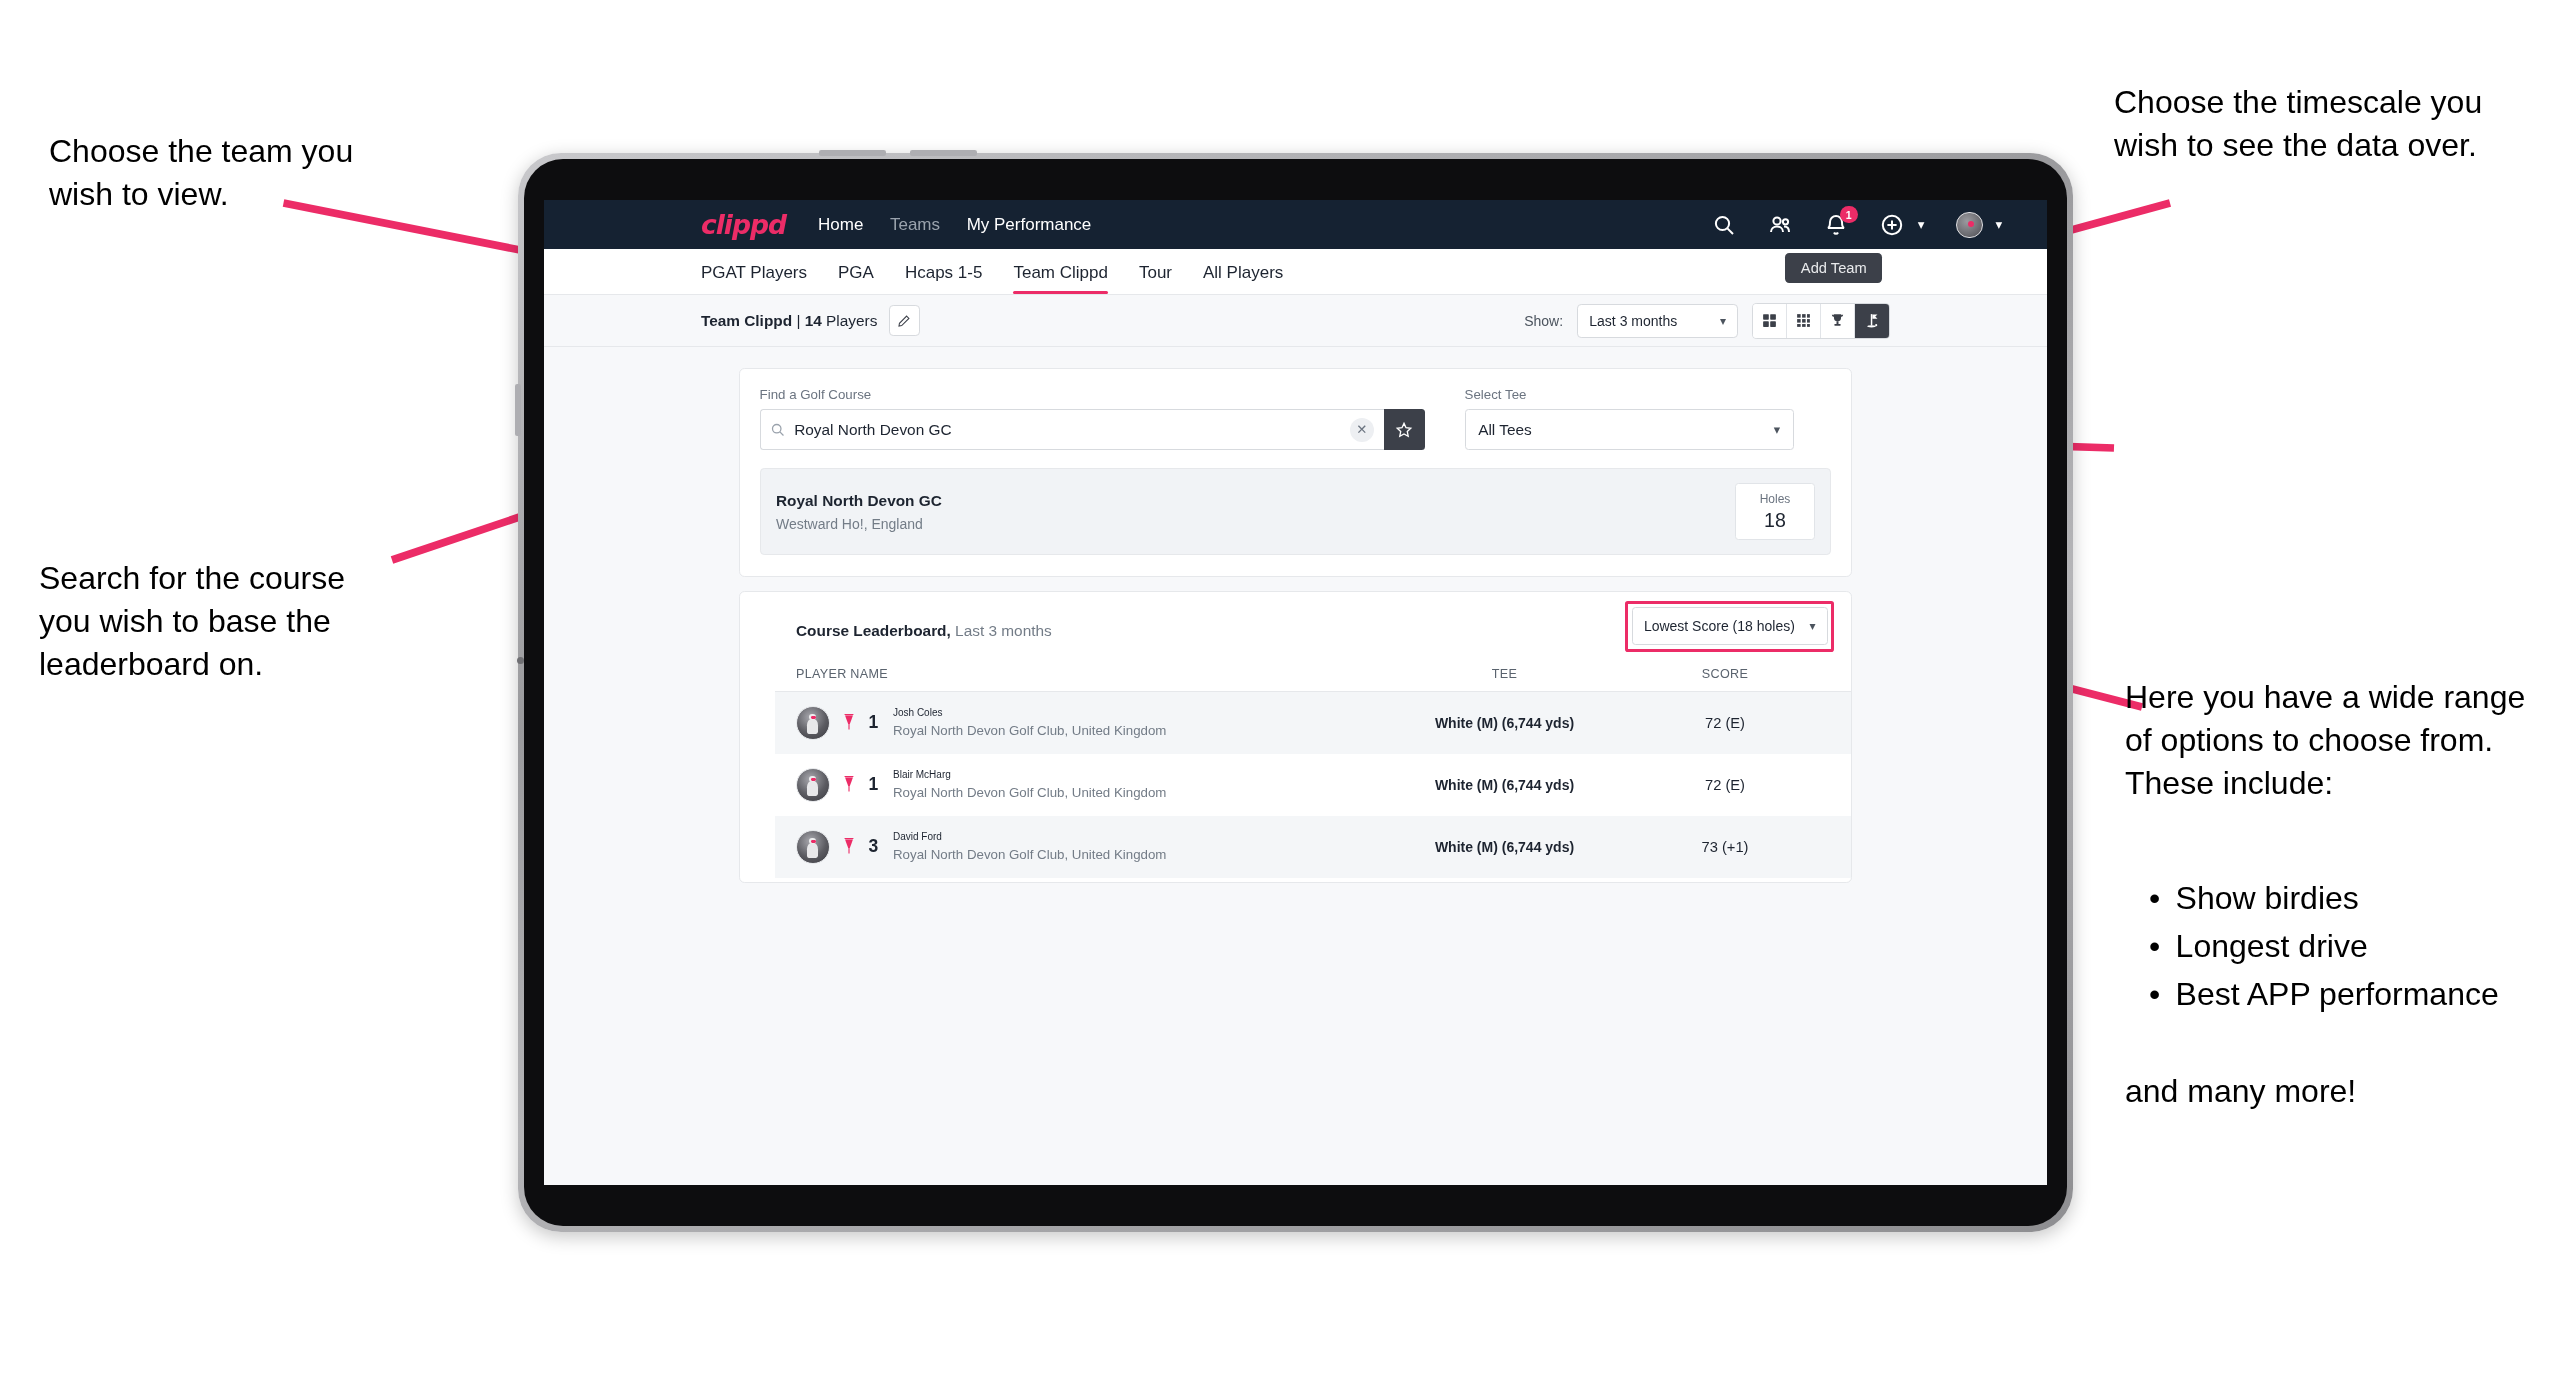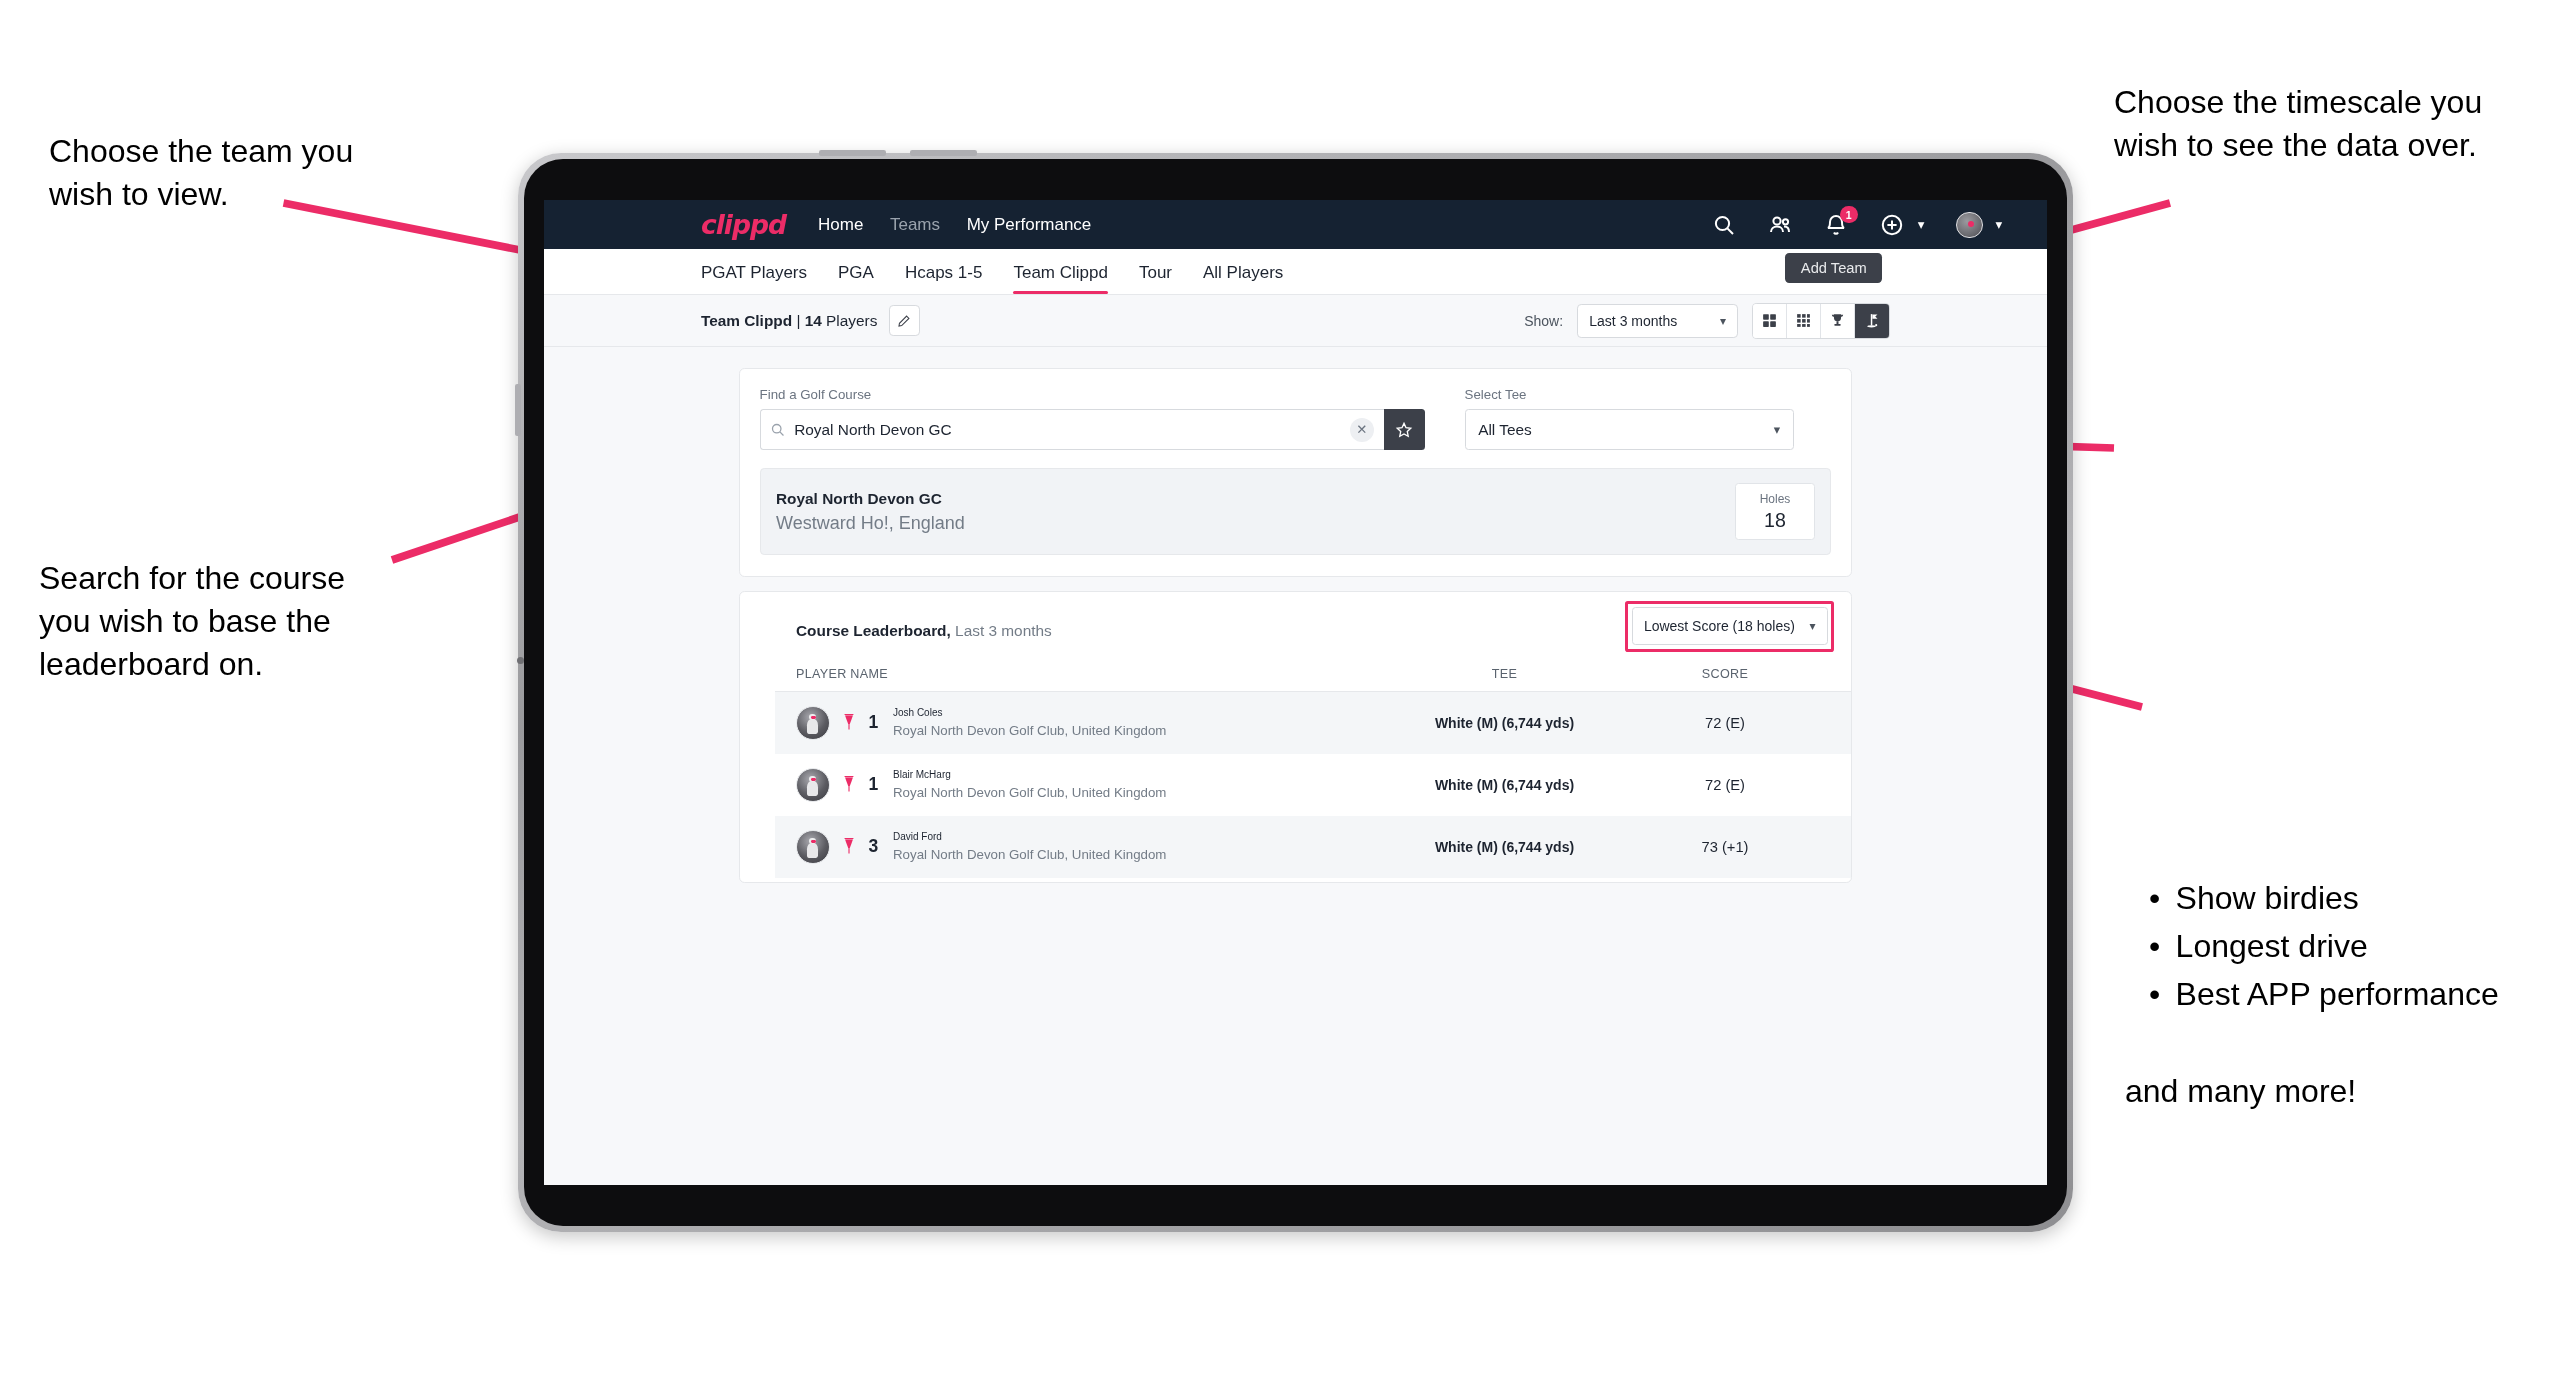--- a/index.html
+++ b/index.html
@@ -177,21 +177,21 @@
     display:flex; align-items:center; padding: 0 12.6px;
     font-size:15.4px; color:#1d2430;
   }
   .tee-select .caret { margin-left:auto; font-size:12.6px; color:#4c545e; }
 
   .course-result {
     margin-top: 18px; background:#f1f3f6; border:0.7px solid #e6e8eb;
     border-radius:4.2px; padding: 14px 15.4px; display:flex; align-items:center;
   }
   .course-name { font-size:15.4px; font-weight:700; color:#1d2430; }
-  .course-loc { font-size:18px; color:#737c87; margin-top: 5.6px; }
+  .course-loc { font-size:14px; color:#737c87; margin-top: 5.6px; }
   .holes-box {
     margin-left:auto; width: 80px; height: 57px; background:#fff;
     border:0.7px solid #e1e4e8; border-radius:3.5px;
     display:flex; flex-direction:column; align-items:center; justify-content:center;
   }
   .holes-box .hlabel { font-size:12px; color:#6b7480; }
   .holes-box .hval { font-size: 19.6px; color:#1d2430; margin-top:2.8px; }
 
   
   .lb-card { margin-top: 14px; padding-bottom: 4.2px; position:relative;padding-left:35px; }
@@ -267,20 +267,23 @@
 wish to view.</div>
 
   <div class="anno" style="left:39px; top:557px; width:392px;">Search for the course
 you wish to base the
 leaderboard on.</div>
 
   <div class="anno" style="left:2114px; top:81px; width:434px;">Choose the timescale you
 wish to see the data over.</div>
 
 
+  <div class="anno" style="left:2125px; top:676px; width:448px;">Here you have a wide range
+of options to choose from.
+These include:</div>
 
   <div class="anno-list" style="left:2149px; top:874px; width:434px;">
     <div class="bullet-row">
         <span class="dot">•</span>
         <span>Show birdies</span>
       </div>
     <div class="bullet-row">
         <span class="dot">•</span>
         <span>Longest drive</span>
       </div>

